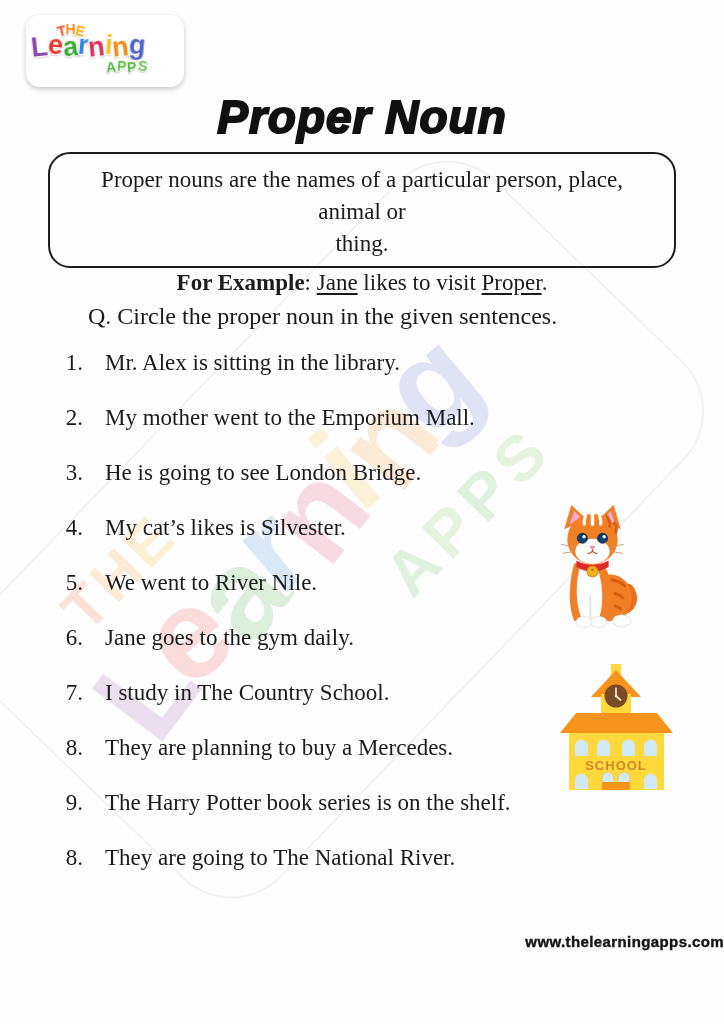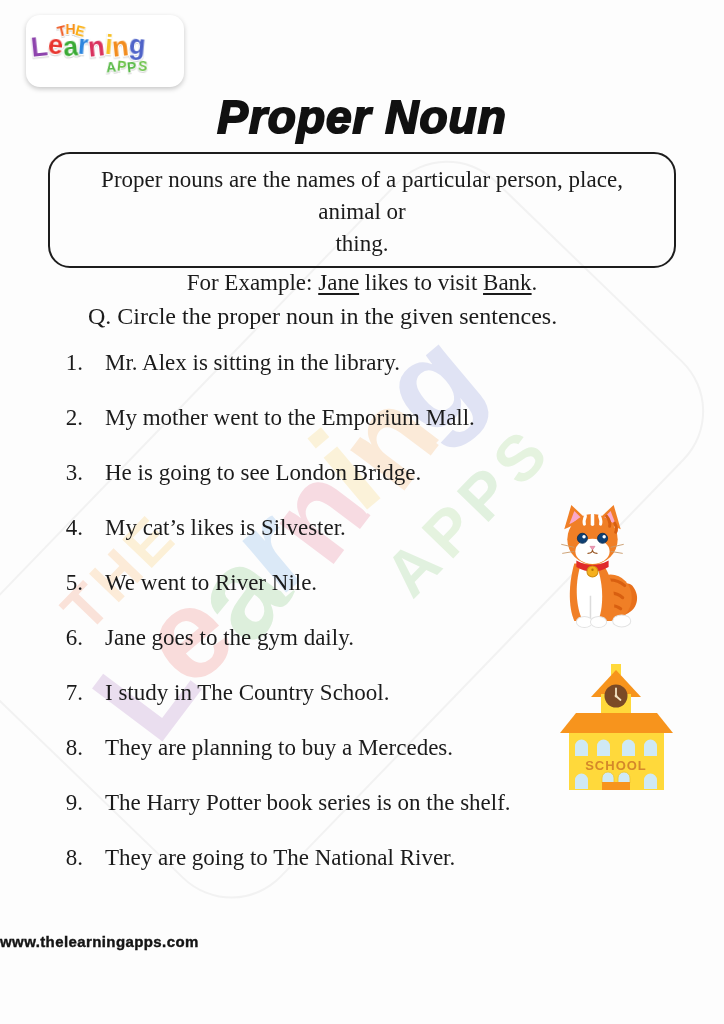--- a/index.html
+++ b/index.html
@@ -56,37 +56,37 @@
   }
 
   
   .def-box {
     position:absolute; left:48px; top:152px; width:628px; height:116px;
     border:2.5px solid #1d1d1d; border-radius:22px;
     padding:10px 28px 0 28px; text-align:center;
   }
   .def-line { font-size:23px; line-height:32px; }
   .example { font-size:23px; line-height:32px; margin-top:7px; }
-  .example b { font-weight:normal; }
+  .example b { font-weight:bold; }
   .u { text-decoration:underline; text-underline-offset:3px; }
 
   
   .question { position:absolute; left:88px; top:303px; font-size:24px; }
   .items { position:absolute; left:0; top:350px; width:560px; }
   .item { padding-left:57px; height:55px; font-size:23px; }
   .item .num { display:inline-block; min-width:26px; text-align:right; }
   .item .txt { padding-left:22px; }
 
   
   .cat { position:absolute; left:546px; top:503px; width:97px; height:127px; }
   .school { position:absolute; left:560px; top:663px; width:113px; height:128px; }
 
   
   .footer {
-    position:absolute; top:933px; left:0; width:100%; text-align:left;
+    position:absolute; top:933px; left:0; width:100%; text-align:right;
     font-family:"Liberation Sans", sans-serif; font-size:15px; font-weight:bold;
     letter-spacing:.4px; color:#151515; -webkit-text-stroke:.4px #151515;
   }
 </style>
 </head>
 <body>
 
 <div class="page">
 
   <div class="watermark">
@@ -112,21 +112,21 @@
     <div class="logo-apps">
       <span style="color: rgb(88, 185, 71);">A</span><span style="color: rgb(108, 194, 74);">P</span><span style="color: rgb(88, 185, 71);">P</span><span style="color: rgb(108, 194, 74);">S</span>
     </div>
   </div>
 
   <h1 class="title">Proper Noun</h1>
 
   <div class="def-box">
     <div class="def-line">Proper nouns are the names of a particular person, place, animal or</div>
     <div class="def-line">thing.</div>
-    <div class="example"><b>For Example</b><span>: </span><span class="u">Jane</span><span> likes to visit </span><span class="u">Bank</span><span>.</span></div>
+    <div class="example"><b>For Example</b><span>: </span><span class="u">Jane</span><span> likes to visit </span><span class="u">Proper</span><span>.</span></div>
   </div>
 
   <div class="question">Q. Circle the proper noun in the given sentences.</div>
 
   <div class="items">
     <div class="item"><span class="num">1.</span><span class="txt">Mr. Alex is sitting in the library.</span></div>
     <div class="item"><span class="num">2.</span><span class="txt">My mother went to the Emporium Mall.</span></div>
     <div class="item"><span class="num">3.</span><span class="txt">He is going to see London Bridge.</span></div>
     <div class="item"><span class="num">4.</span><span class="txt">My cat’s likes is Silvester.</span></div>
     <div class="item"><span class="num">5.</span><span class="txt">We went to River Nile.</span></div>

